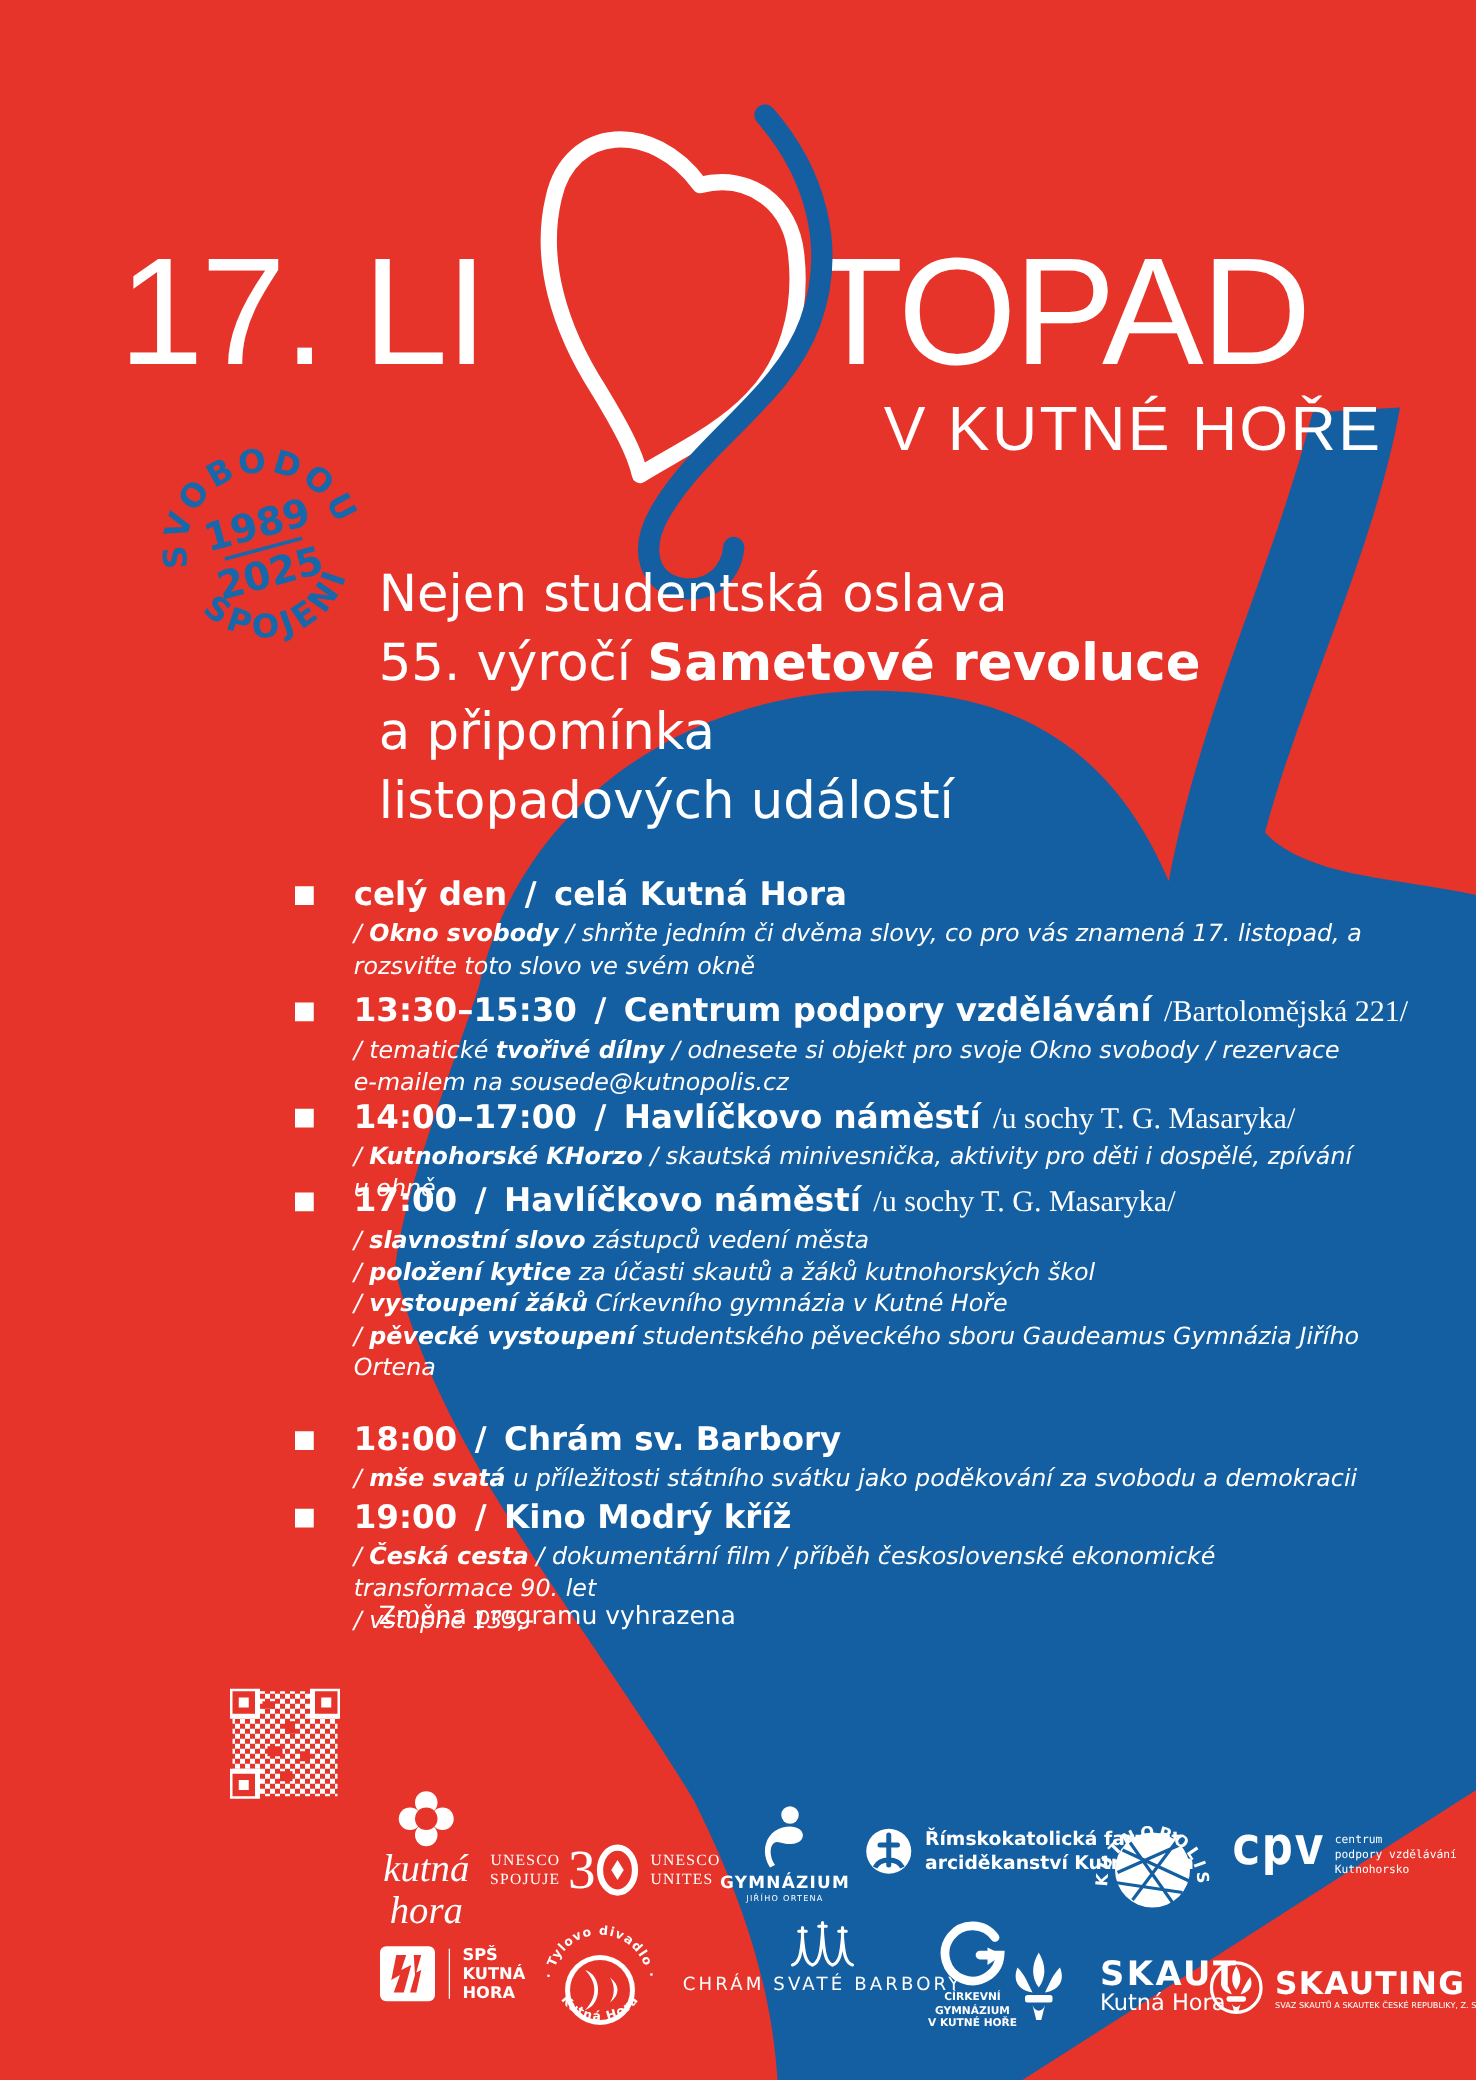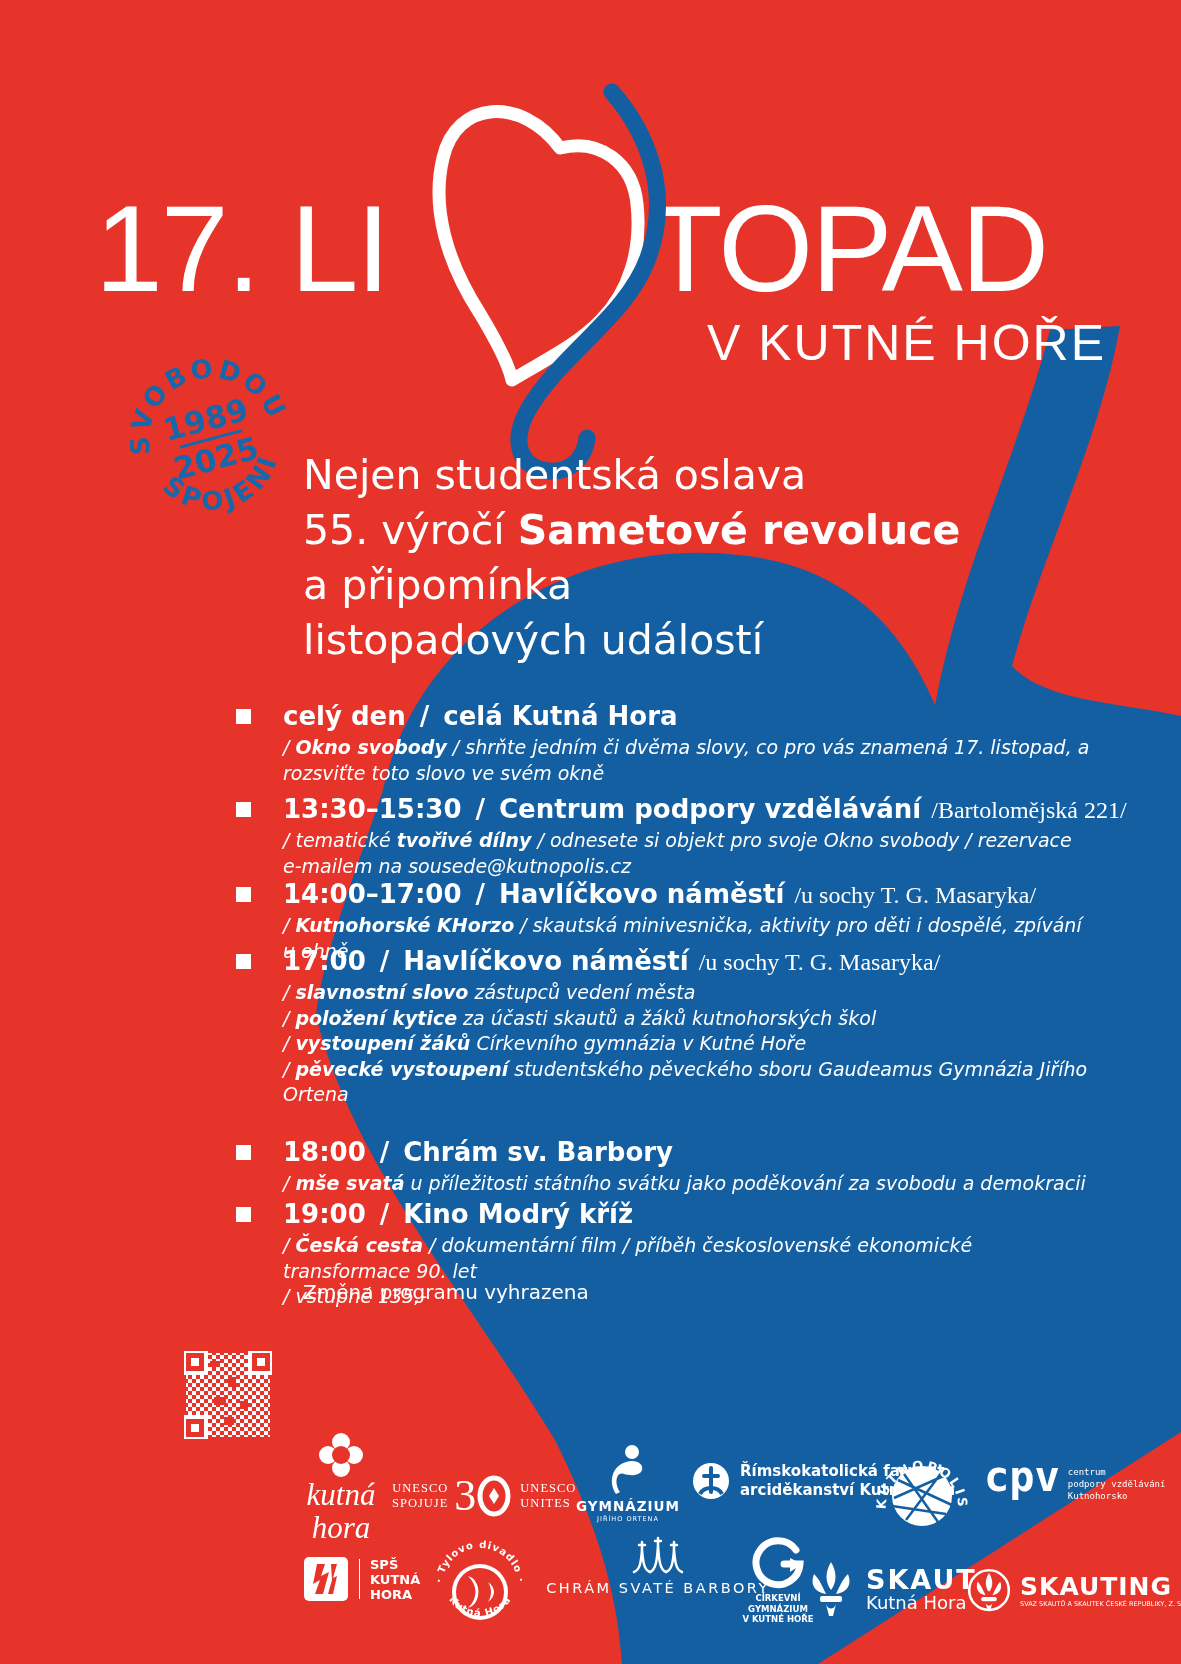--- a/index.html
+++ b/index.html
@@ -372,21 +372,21 @@
   <div class="logo lg-row" style="left:806px;top:1560px">
     <svg width="50" height="58" viewBox="0 0 50 58">
       <g fill="#fff">
         <path d="M25 2 C19 12 19 22 25 30 C31 22 31 12 25 2 Z"></path>
         <path d="M8 14 C4 24 8 32 20 34 C16 26 14 20 8 14 Z"></path>
         <path d="M42 14 C46 24 42 32 30 34 C34 26 36 20 42 14 Z"></path>
         <rect x="14" y="36" width="22" height="6" rx="2"></rect>
         <path d="M20 44 C22 50 28 50 30 44 L27 56 L23 56 Z"></path>
       </g>
     </svg>
-    <div style="margin-left:10px">
+    <div style="margin-left:24px">
       <div class="skaut-name">SKAUT</div>
       <div class="skaut-sub">Kutná Hora</div>
     </div>
   </div>
 
   <div class="logo lg-row" style="left:966px;top:1566px">
     <svg width="46" height="50" viewBox="0 0 50 58">
       <circle cx="25" cy="28" r="23" fill="none" stroke="#fff" stroke-width="3"></circle>
       <g fill="#fff">
         <path d="M25 8 C20 16 20 24 25 30 C30 24 30 16 25 8 Z"></path>

